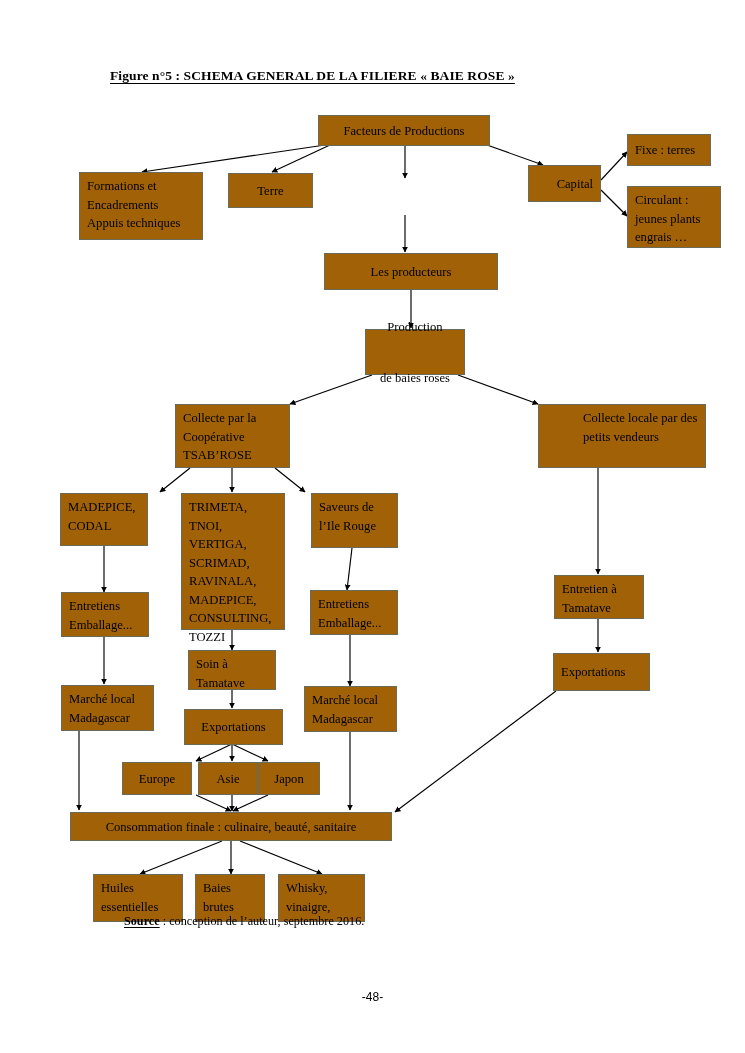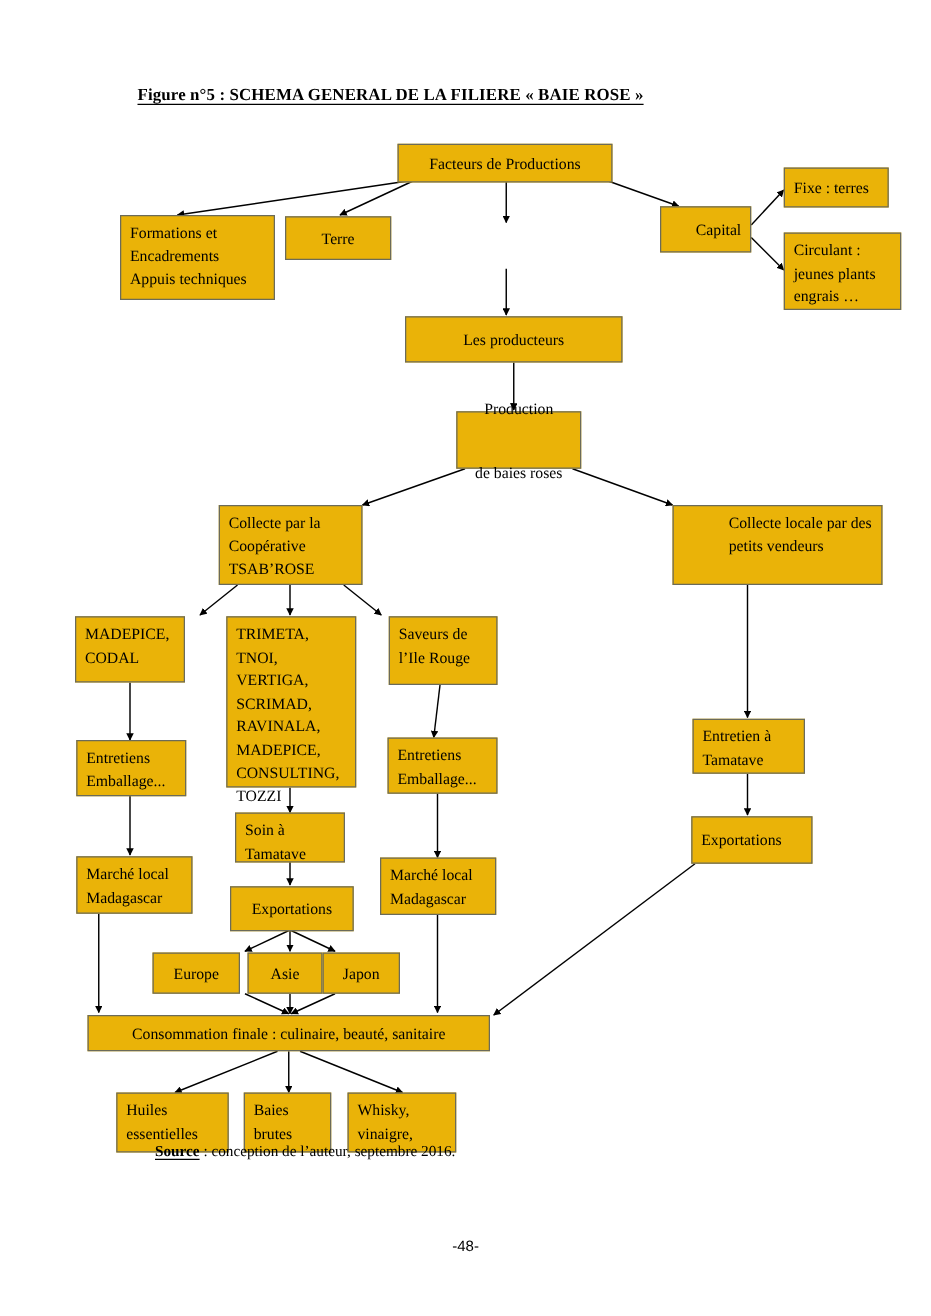--- a/index.html
+++ b/index.html
@@ -29,21 +29,21 @@
     font-size: 13.5px;
     font-weight: bold;
     letter-spacing: 0.1px;
     text-decoration: underline;
     text-underline-offset: 3px;
     white-space: nowrap;
   }
   .node {
     position: absolute;
     box-sizing: border-box;
-    background: #eab308;
+    background: #a16207;
     border: 1px solid #6b6b5a;
     font-size: 12.6px;
     line-height: 18.5px;
     padding: 4px 7px 3px 7px;
     z-index: 3;
   }
   .node.center { text-align: center; }
   .node.vcenter {
     display: flex;
     flex-direction: column;
@@ -143,21 +143,21 @@
       <path d="M 222 841 L 140 874"></path>
       <path d="M 231 841 L 231 874"></path>
       <path d="M 240 841 L 322 874"></path>
     </g>
   </svg>
 
   <div class="node center vcenter" style="left:318px; top:115px; width:172px; height:31px;">
     <span class="ln">Facteurs de Productions</span>
   </div>
 
-  <div class="node" style="left:79px; top:172px; width:124px; height:68px;margin-left:17px;">
+  <div class="node" style="left:79px; top:172px; width:124px; height:68px;">
     <span class="ln">Formations et</span>
     <span class="ln">Encadrements</span>
     <span class="ln">Appuis techniques</span>
   </div>
 
   <div class="node center vcenter" style="left:228px; top:173px; width:85px; height:35px;">
     <span class="ln">Terre</span>
   </div>
 
 

